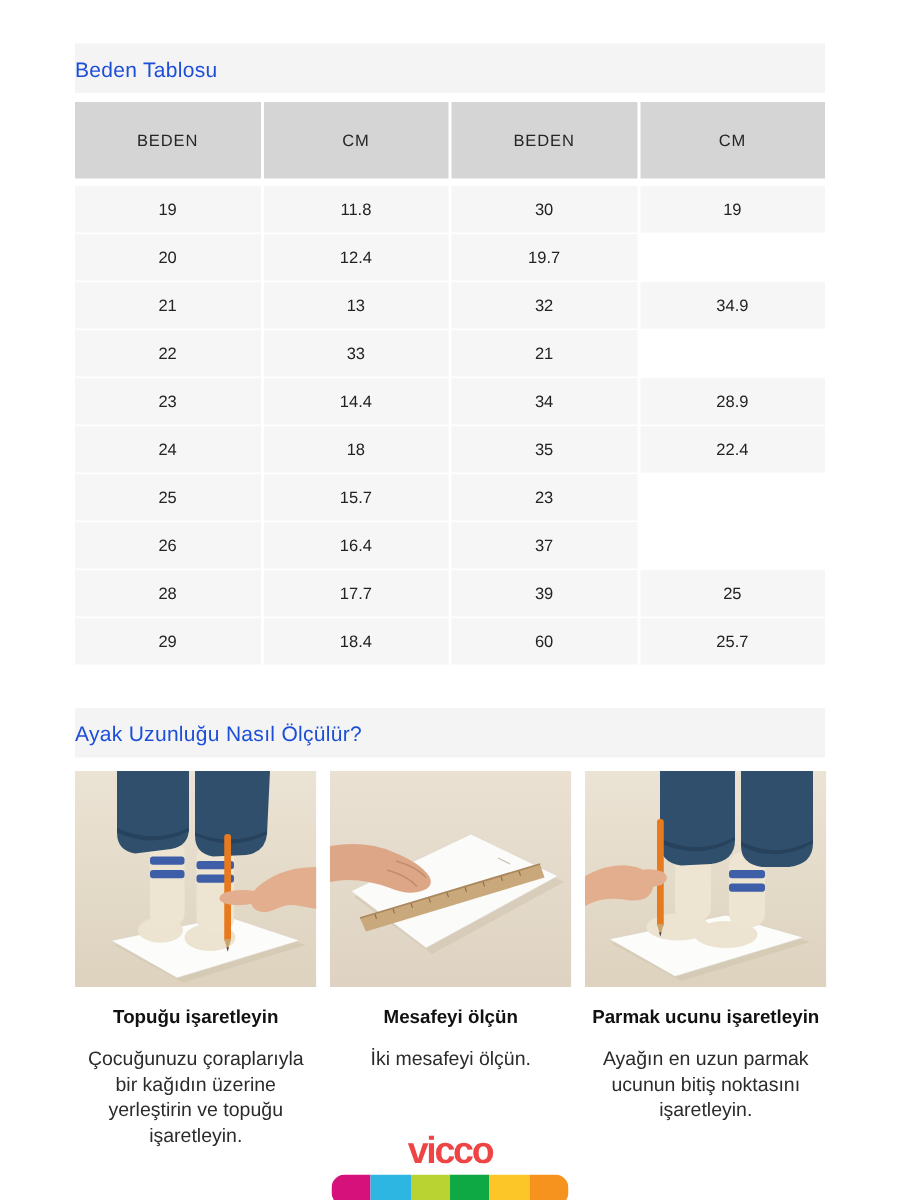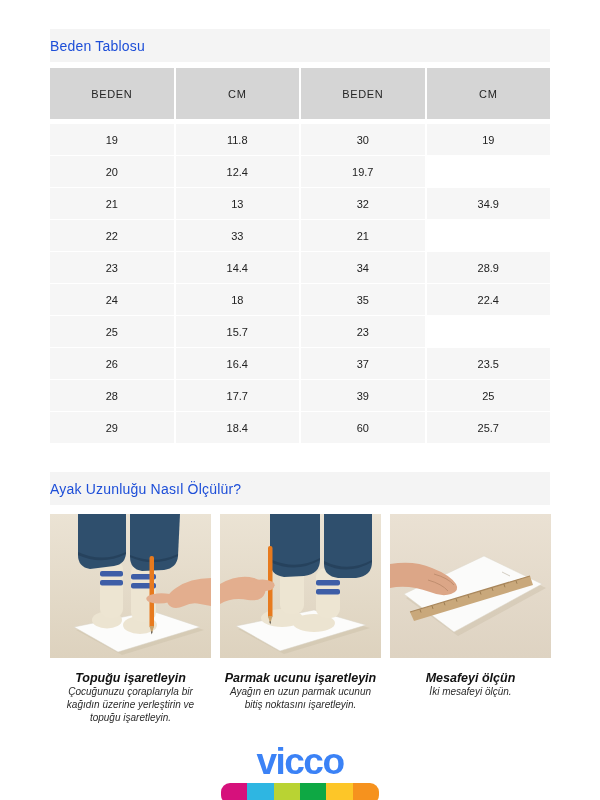--- a/index.html
+++ b/index.html
@@ -64,53 +64,53 @@
     justify-content: center;
     color: #222222;
   }
 
   
   .steps {
     margin-top: 9px;
     display: flex;
     gap: 9px;
   }
-  .step { width: 161px; text-align: center; font-style: italic; }
+  .step { width: 161px; text-align: center; }
   .photo { width: 161px; height: 144px; overflow: hidden; }
   .photo svg { display: block; width: 100%; height: 100%; }
   .step-heading {
     margin-top: 13px;
     font-size: 12.5px;
     font-weight: bold;
     color: #111111;
   }
   .step-desc {
-    margin-top: 0;
-    font-size: 10px;
+    margin-top: 12px;
+    font-size: 13px;
     line-height: 1.32;
     color: #2b2b2b;
     padding: 0 1px;
   }
 
   
   .brand {
     position: absolute;
     left: 0;
     right: 0;
     bottom: -4px;
     display: flex;
     flex-direction: column;
     align-items: center;
   }
   .logo-text {
-    font-size: 37px;
+    font-size: 25px;
     font-weight: bold;
     letter-spacing: -1.5px;
     line-height: 1;
-    color: #3b82f6;
+    color: #ef4444;
   }
   .logo-bar {
     margin-top: 3px;
     width: 158px;
     height: 21px;
     border-radius: 9px;
     overflow: hidden;
     display: flex;
   }
   .logo-bar span { flex: 1; height: 100%; }
@@ -169,21 +169,20 @@
           </div>
           <div class="t-row">
             <div class="cell">25</div>
             <div class="cell">15.7</div>
             <div class="cell">23</div>
           </div>
           <div class="t-row">
             <div class="cell">26</div>
             <div class="cell">16.4</div>
             <div class="cell">37</div>
-            <div class="cell">23.5</div>
           </div>
           <div class="t-row">
             <div class="cell">28</div>
             <div class="cell">17.7</div>
             <div class="cell">39</div>
             <div class="cell">25</div>
           </div>
           <div class="t-row">
             <div class="cell">29</div>
             <div class="cell">18.4</div>
@@ -235,63 +234,20 @@
               <polygon points="101,117.5 102.6,117.5 101.8,120.5" fill="#4a4a4a"></polygon>
             </g>
             <g fill="#e3ae8e">
               <path d="M161 64 Q140 64 126 74 Q114 82 118 90 Q123 97 134 92 Q142 88 150 90 L161 92 Z"></path>
               <path d="M120 80 Q106 78 98 82 Q94 85 99 88 Q108 91 120 88 Z"></path>
             </g>
           </svg>
         </div>
         <div class="step-heading">Topuğu işaretleyin</div>
         <div class="step-desc">Çocuğunuzu çoraplarıyla bir kağıdın üzerine yerleştirin ve topuğu işaretleyin.</div>
-      </div>
-
-      <div class="step">
-        <div class="photo">
-          <svg viewBox="0 0 161 144">
-            <defs>
-              <linearGradient id="bg2" x1="0" y1="0" x2="0" y2="1">
-                <stop offset="0" stop-color="#ebe3d4"></stop>
-                <stop offset="1" stop-color="#ddd2be"></stop>
-              </linearGradient>
-            </defs>
-            <rect width="161" height="144" fill="url(#bg2)"></rect>
-            <polygon points="18,115 96,99 150,114 64,140" fill="#cdc2ac" opacity="0.55"></polygon>
-            <polygon points="16,112 94,96 146,111 60,137" fill="#fcfcfb" stroke="#d9d2c4" stroke-width="0.5"></polygon>
-            <g>
-              <ellipse cx="62" cy="104" rx="21" ry="9" fill="#ece4d1"></ellipse>
-              <ellipse cx="94" cy="109" rx="21" ry="9" fill="#ece4d1"></ellipse>
-              <rect x="60" y="52" width="24" height="48" rx="9" fill="#ede5d2"></rect>
-              <rect x="96" y="54" width="24" height="50" rx="9" fill="#ede5d2"></rect>
-              <g fill="#3e5ea7">
-                <rect x="96" y="66" width="24" height="5.5" rx="2"></rect>
-                <rect x="96" y="75" width="24" height="5.5" rx="2"></rect>
-              </g>
-            </g>
-            <g fill="#2f4f6d">
-              <path d="M50 0 L100 0 L100 46 Q100 60 84 62 L64 63 Q50 61 50 48 Z"></path>
-              <path d="M104 0 L152 0 L152 48 Q152 62 136 64 L118 64 Q104 62 104 50 Z"></path>
-              <path d="M50 48 Q76 60 100 46 L100 44 Q76 57 50 45 Z" fill="#26425d"></path>
-              <path d="M104 50 Q128 62 152 48 L152 46 Q128 59 104 47 Z" fill="#26425d"></path>
-            </g>
-            <g>
-              <rect x="48" y="32" width="4.5" height="72" rx="2" fill="#e77a1e"></rect>
-              <polygon points="48,102 52.5,102 50.2,110" fill="#caa36b"></polygon>
-              <polygon points="49.4,107.5 51,107.5 50.2,110.5" fill="#4a4a4a"></polygon>
-            </g>
-            <g fill="#e3ae8e">
-              <path d="M0 70 Q18 60 34 64 Q48 68 45 79 Q42 88 28 86 Q12 83 0 90 Z"></path>
-              <path d="M30 68 Q44 63 53 68 Q57 72 51 76 Q40 79 30 77 Z"></path>
-            </g>
-          </svg>
-        </div>
-        <div class="step-heading">Parmak ucunu işaretleyin</div>
-        <div class="step-desc">Ayağın en uzun parmak ucunun bitiş noktasını işaretleyin.</div>
       </div>
 
       <div class="step">
         <div class="photo">
           <svg viewBox="0 0 161 144">
             <defs>
               <linearGradient id="bg3" x1="0" y1="0" x2="0" y2="1">
                 <stop offset="0" stop-color="#eae1d3"></stop>
                 <stop offset="1" stop-color="#ded3c2"></stop>
               </linearGradient>
@@ -318,20 +274,63 @@
             <g>
               <path d="M0 50 Q24 46 42 54 Q60 61 66 70 Q70 77 61 80 Q52 83 40 78 Q18 70 0 74 Z" fill="#dca687"></path>
               <path d="M44 60 Q58 64 64 71 M38 66 Q52 70 58 77" stroke="#c08e6f" stroke-width="1" fill="none"></path>
             </g>
           </svg>
         </div>
         <div class="step-heading">Mesafeyi ölçün</div>
         <div class="step-desc">İki mesafeyi ölçün.</div>
       </div>
 
+      <div class="step">
+        <div class="photo">
+          <svg viewBox="0 0 161 144">
+            <defs>
+              <linearGradient id="bg2" x1="0" y1="0" x2="0" y2="1">
+                <stop offset="0" stop-color="#ebe3d4"></stop>
+                <stop offset="1" stop-color="#ddd2be"></stop>
+              </linearGradient>
+            </defs>
+            <rect width="161" height="144" fill="url(#bg2)"></rect>
+            <polygon points="18,115 96,99 150,114 64,140" fill="#cdc2ac" opacity="0.55"></polygon>
+            <polygon points="16,112 94,96 146,111 60,137" fill="#fcfcfb" stroke="#d9d2c4" stroke-width="0.5"></polygon>
+            <g>
+              <ellipse cx="62" cy="104" rx="21" ry="9" fill="#ece4d1"></ellipse>
+              <ellipse cx="94" cy="109" rx="21" ry="9" fill="#ece4d1"></ellipse>
+              <rect x="60" y="52" width="24" height="48" rx="9" fill="#ede5d2"></rect>
+              <rect x="96" y="54" width="24" height="50" rx="9" fill="#ede5d2"></rect>
+              <g fill="#3e5ea7">
+                <rect x="96" y="66" width="24" height="5.5" rx="2"></rect>
+                <rect x="96" y="75" width="24" height="5.5" rx="2"></rect>
+              </g>
+            </g>
+            <g fill="#2f4f6d">
+              <path d="M50 0 L100 0 L100 46 Q100 60 84 62 L64 63 Q50 61 50 48 Z"></path>
+              <path d="M104 0 L152 0 L152 48 Q152 62 136 64 L118 64 Q104 62 104 50 Z"></path>
+              <path d="M50 48 Q76 60 100 46 L100 44 Q76 57 50 45 Z" fill="#26425d"></path>
+              <path d="M104 50 Q128 62 152 48 L152 46 Q128 59 104 47 Z" fill="#26425d"></path>
+            </g>
+            <g>
+              <rect x="48" y="32" width="4.5" height="72" rx="2" fill="#e77a1e"></rect>
+              <polygon points="48,102 52.5,102 50.2,110" fill="#caa36b"></polygon>
+              <polygon points="49.4,107.5 51,107.5 50.2,110.5" fill="#4a4a4a"></polygon>
+            </g>
+            <g fill="#e3ae8e">
+              <path d="M0 70 Q18 60 34 64 Q48 68 45 79 Q42 88 28 86 Q12 83 0 90 Z"></path>
+              <path d="M30 68 Q44 63 53 68 Q57 72 51 76 Q40 79 30 77 Z"></path>
+            </g>
+          </svg>
+        </div>
+        <div class="step-heading">Parmak ucunu işaretleyin</div>
+        <div class="step-desc">Ayağın en uzun parmak ucunun bitiş noktasını işaretleyin.</div>
+      </div>
+
     </div>
   </div>
 
   <div class="brand">
     <div class="logo-text">vicco</div>
     <div class="logo-bar">
         <span style="background: rgb(214, 17, 124);"></span>
         <span style="background: rgb(46, 182, 226);"></span>
         <span style="background: rgb(185, 211, 51);"></span>
         <span style="background: rgb(14, 168, 68);"></span>

